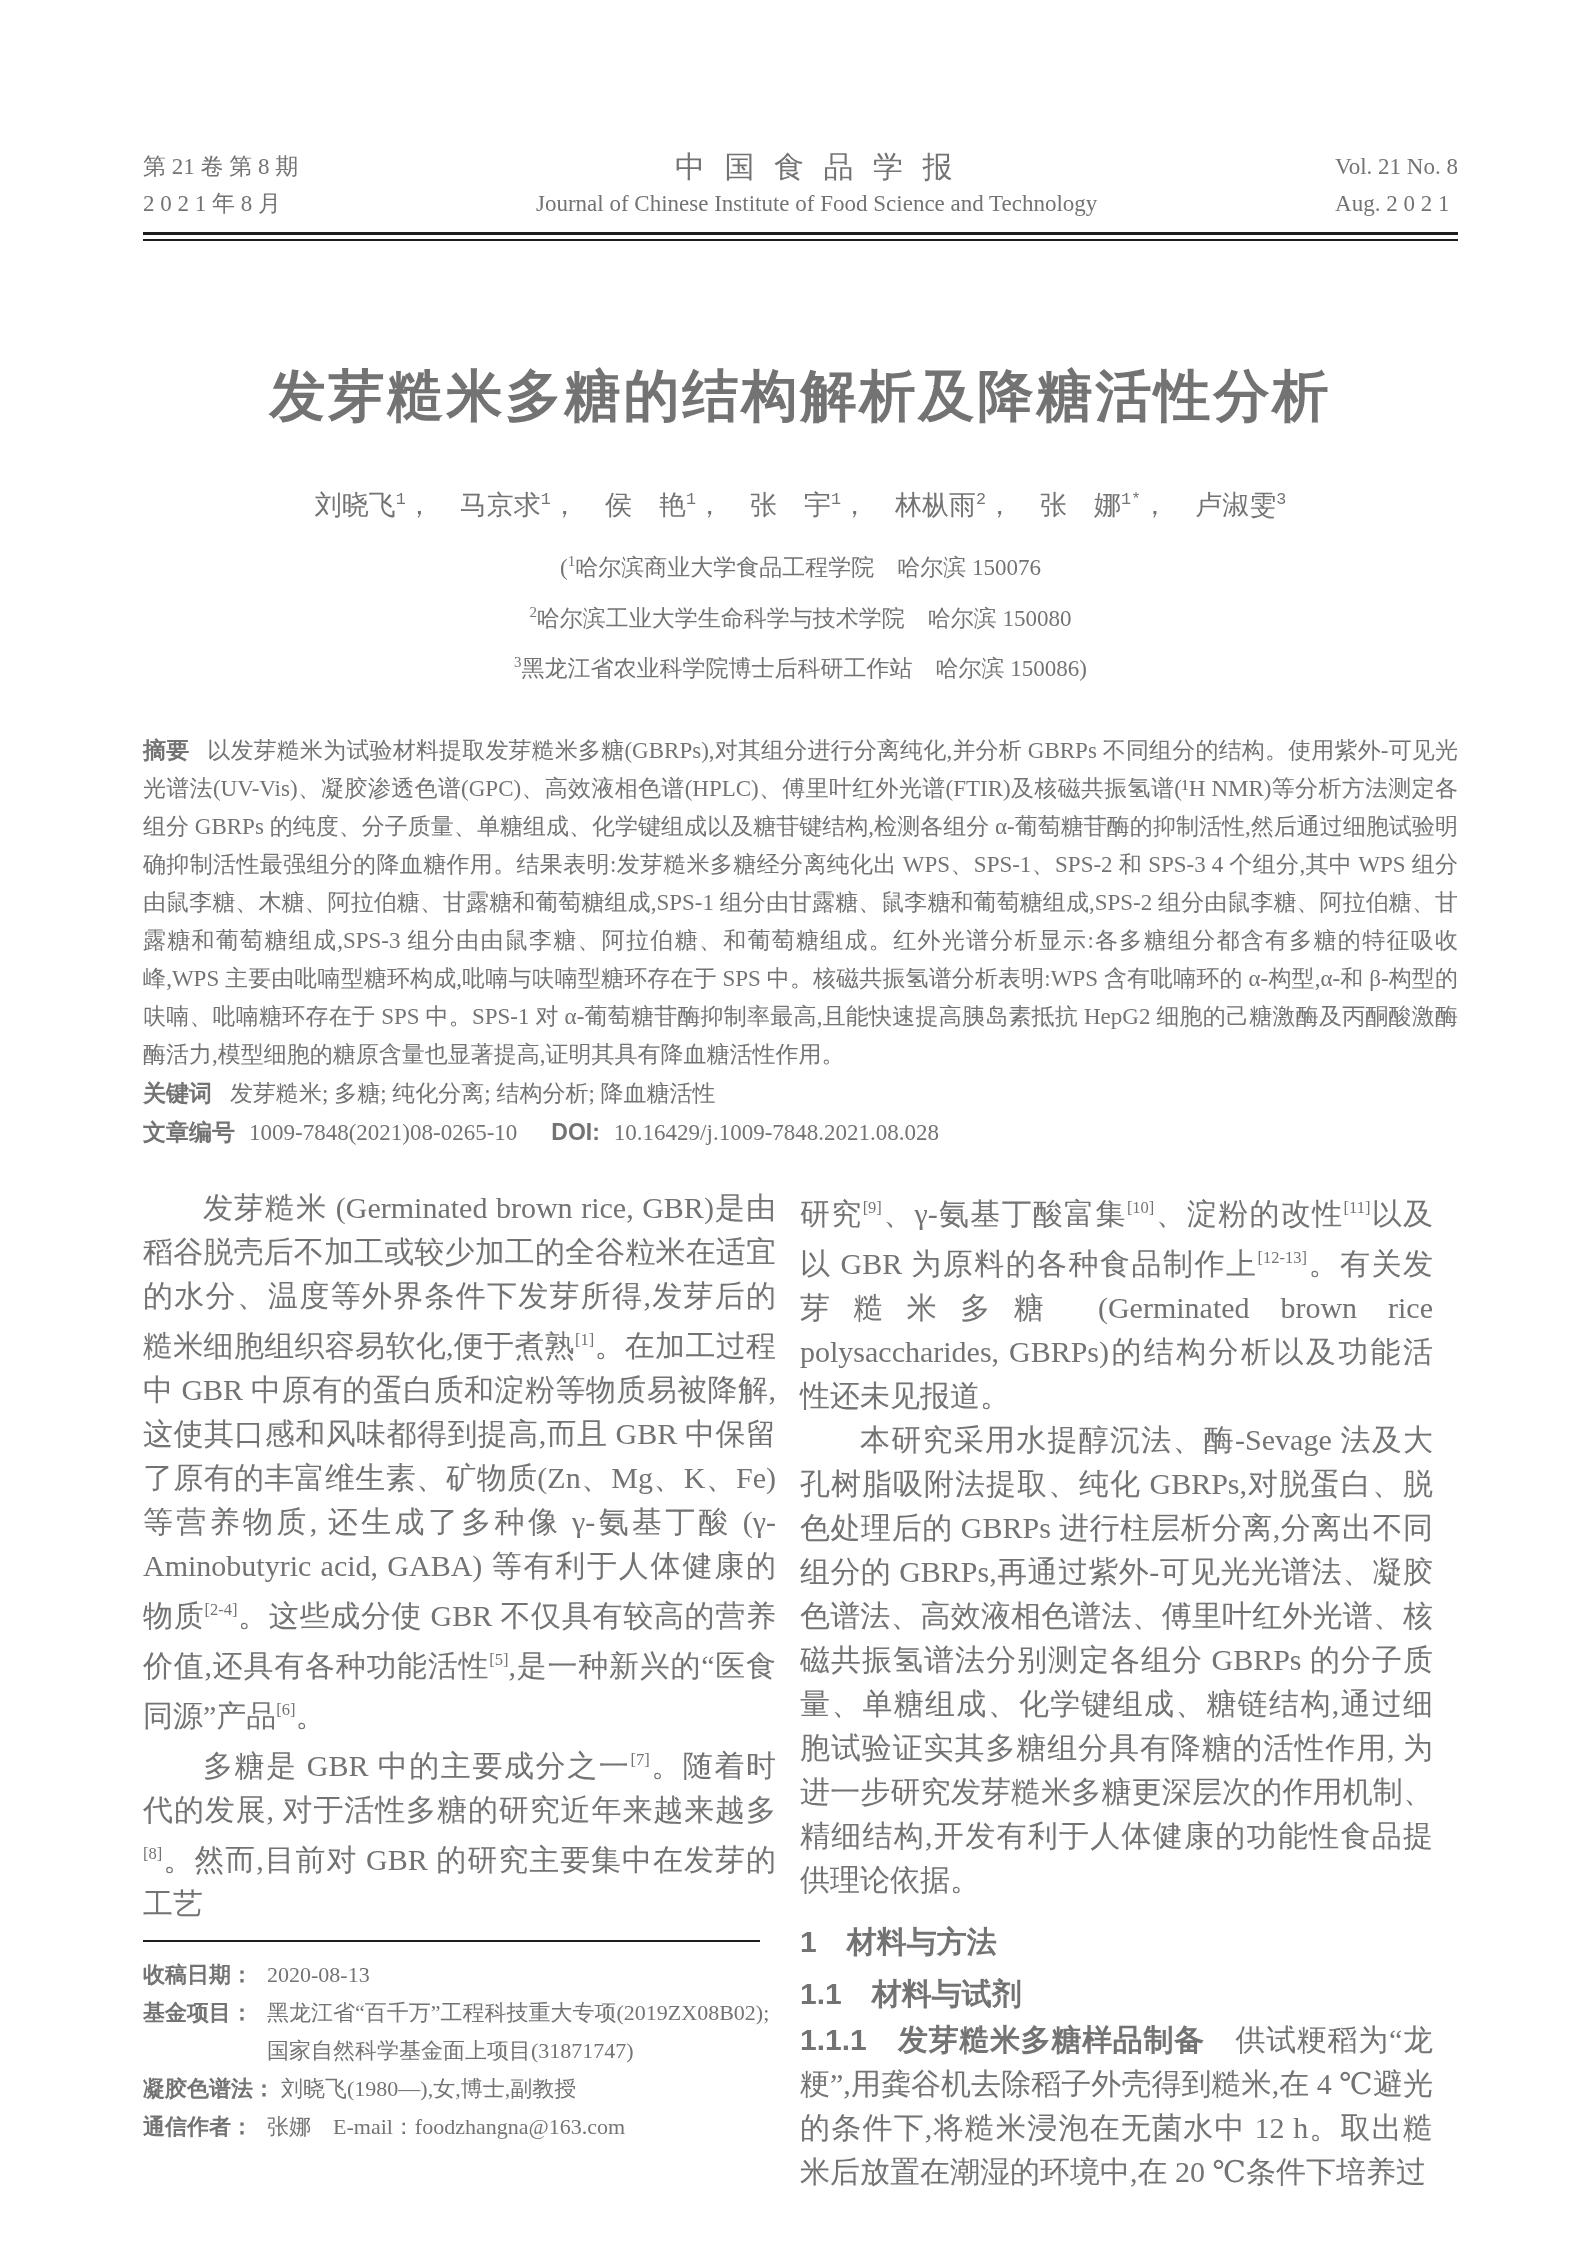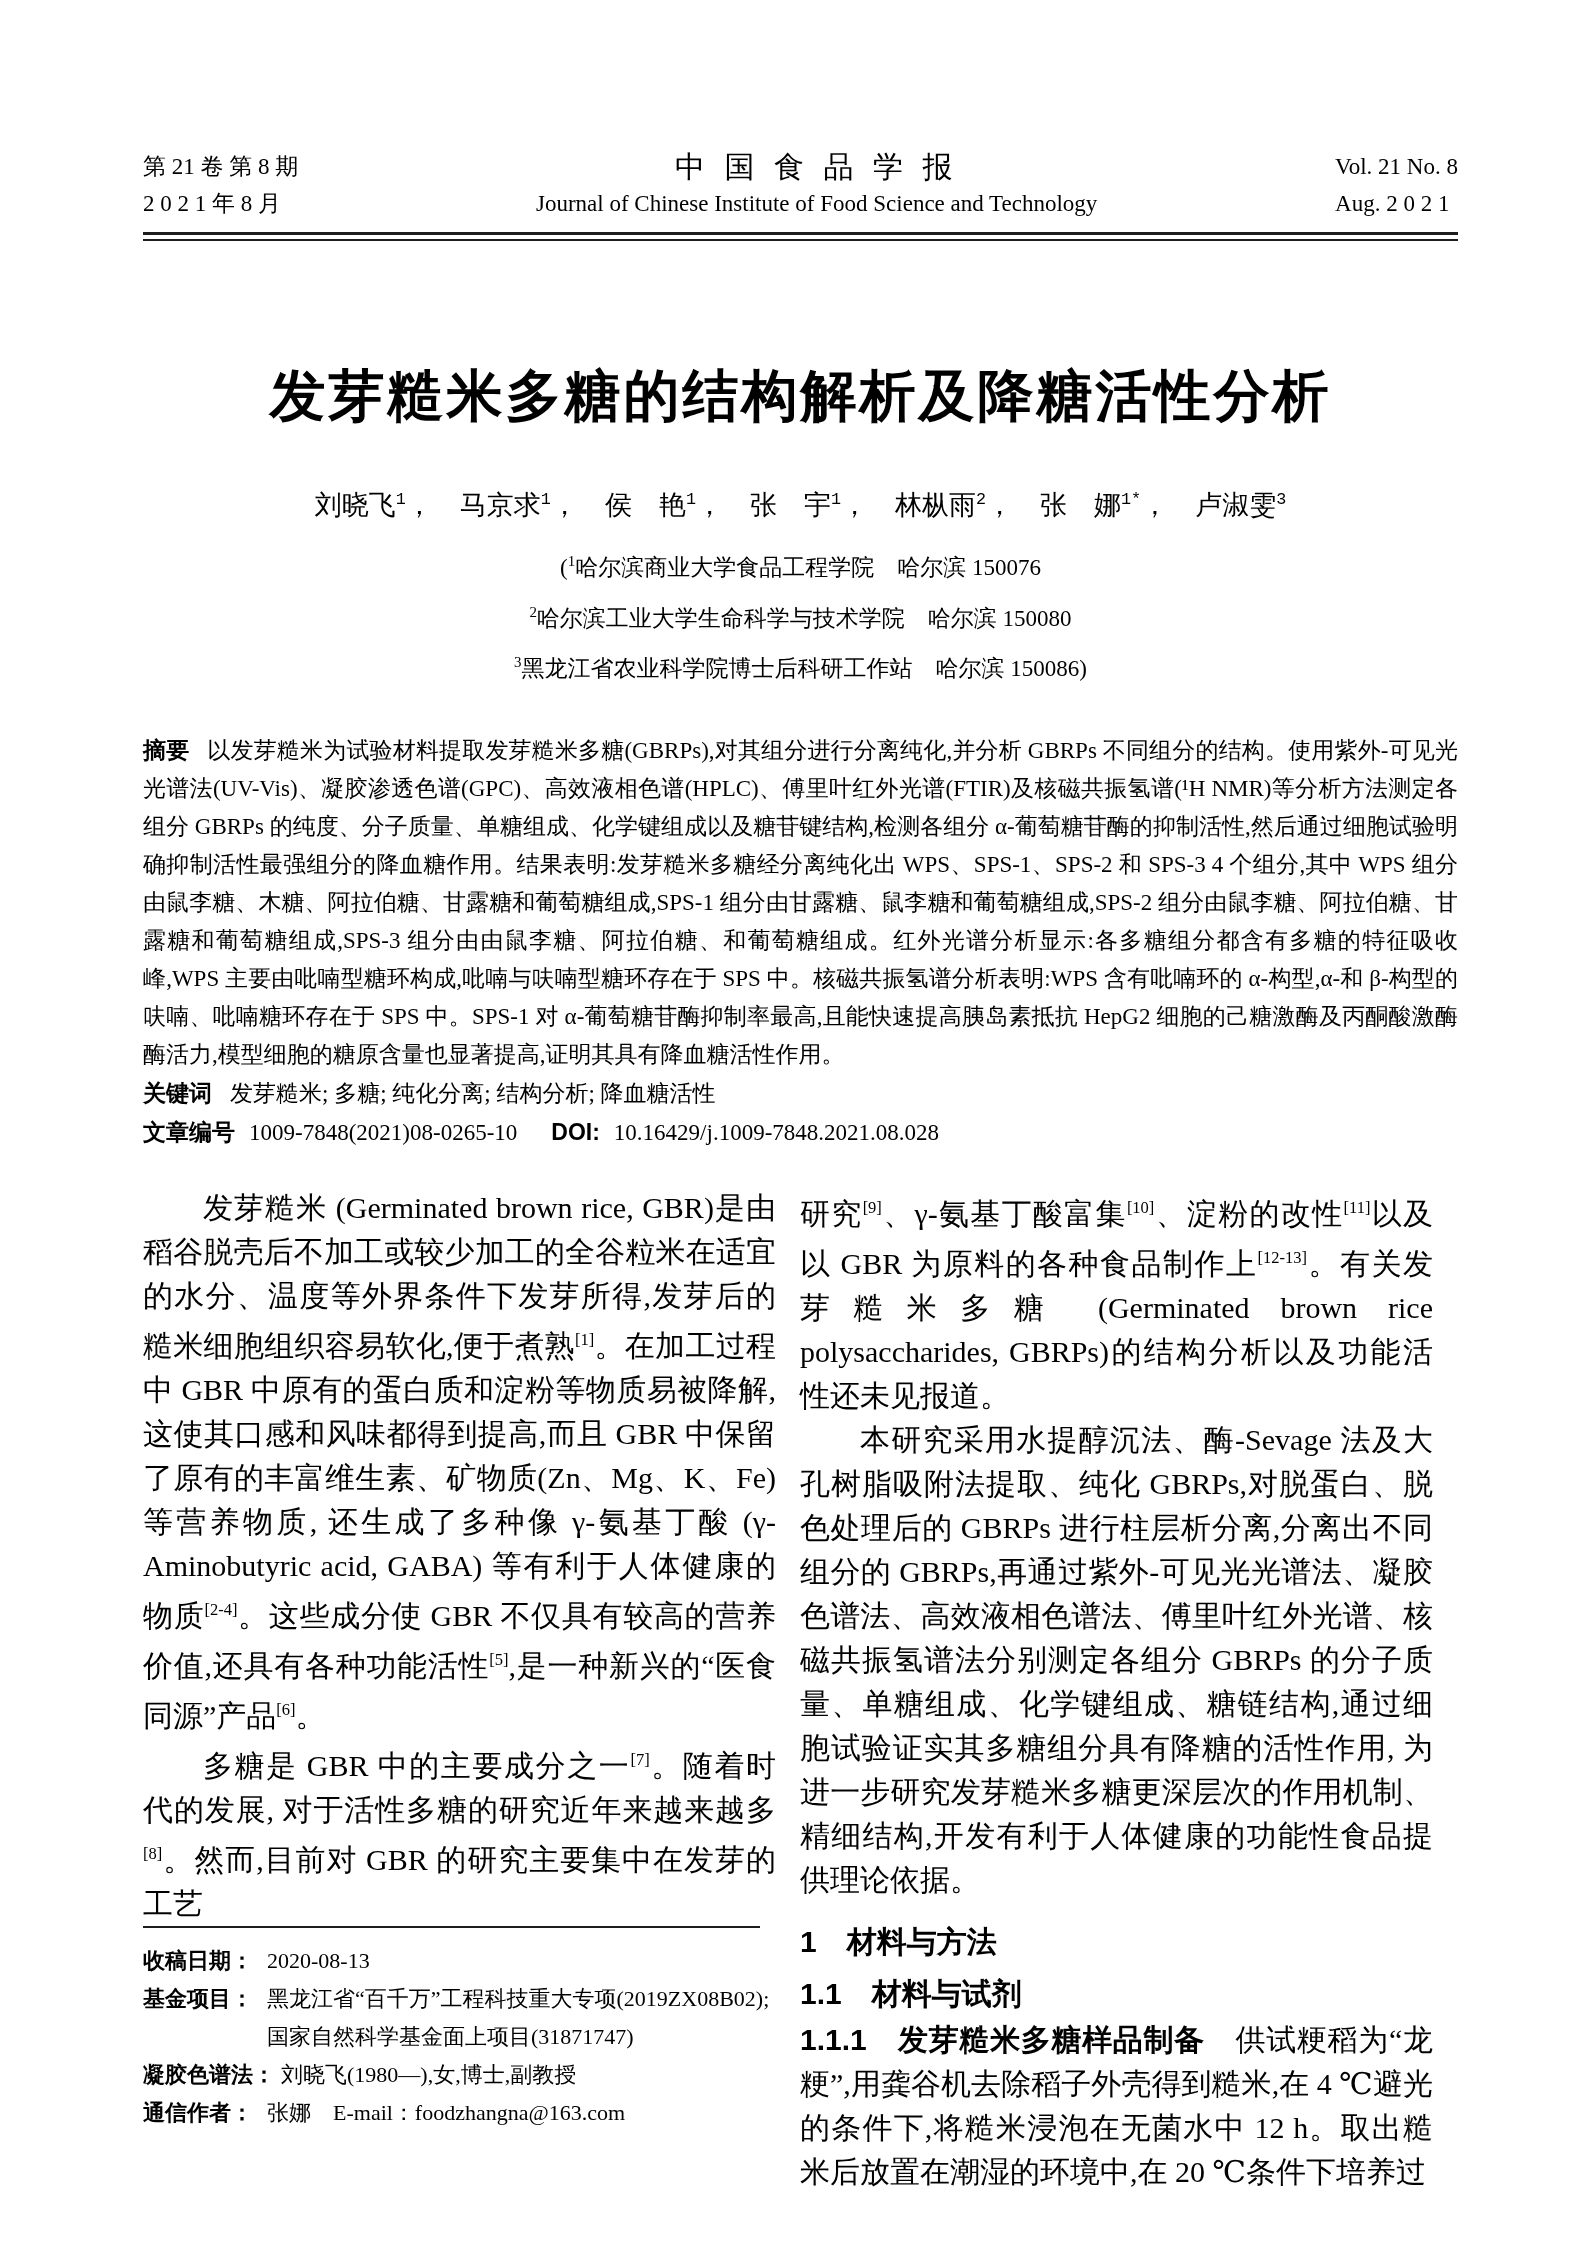--- a/index.html
+++ b/index.html
@@ -3,21 +3,21 @@
 <meta charset="utf-8">
 <style>
   html,body{margin:0;padding:0;background:#e8e8e8;}
   .page{
     position:relative;
     width:1588px;height:2245px;
     margin:0 auto;
     background:#ffffff;
     box-sizing:border-box;
     padding:148px 130px 0 143px;
-    color:#000000;
+    color:#737373;
     font-family:"Liberation Serif","DejaVu Serif",serif;
   }
   
   .hdr{display:flex;justify-content:space-between;align-items:flex-end;font-size:23px;line-height:37px;}
   .hdr-left,.hdr-right{white-space:nowrap;}
   .hdr-center{text-align:center;}
   .hdr-center .cn{font-size:30px;letter-spacing:6px;}
   .hdr-center .en{font-size:23px;}
   .double-rule{margin-top:10px;height:4px;border-top:3px solid #1d1d1d;border-bottom:2px solid #1d1d1d;}
   
@@ -40,21 +40,21 @@
   .artline .doi{margin-left:34px;}
   
   .columns{display:flex;gap:24px;margin-top:34px;}
   .col{width:633px;font-size:30px;line-height:44px;text-align:justify;}
   .col p{margin:0;}
   .col p.indent{text-indent:2em;}
   .col sup{font-size:0.55em;}
   h2.sec{font-family:"Liberation Sans","DejaVu Sans",sans-serif;font-size:30px;font-weight:700;margin:16px 0 0 0;line-height:48px;}
   h3.sec{font-family:"Liberation Sans","DejaVu Sans",sans-serif;font-size:30px;font-weight:700;margin:4px 0 0 0;line-height:48px;}
   
-  .footnotes{font-size:22px;line-height:38px;text-align:left;}
+  .footnotes{margin-top:14px;font-size:22px;line-height:38px;text-align:left;}
   .fn-rule{border-top:2px solid #1d1d1d;width:617px;margin-bottom:14px;}
   .fn-item{display:flex;}
   .fn-label{flex:0 0 118px;font-family:"Liberation Sans","DejaVu Sans",sans-serif;font-weight:700;white-space:nowrap;}
   .fn-text{flex:1;padding-left:6px;}
 </style>
 </head>
 <body>
 
 <div class="page">
 

